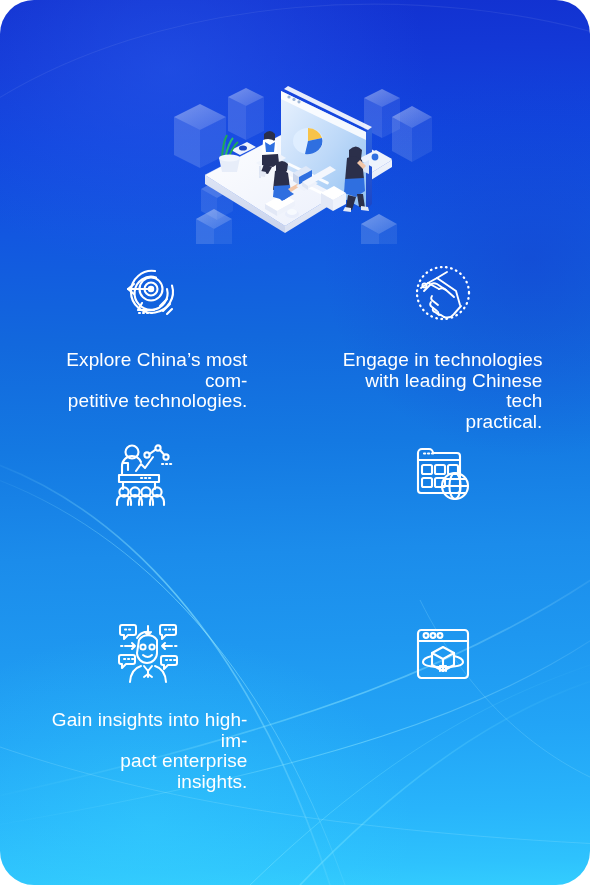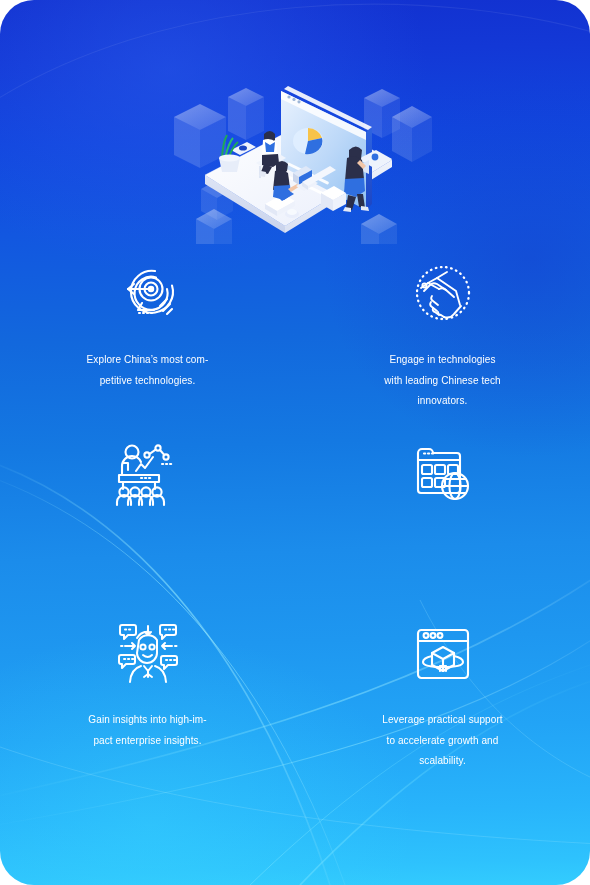--- a/index.html
+++ b/index.html
@@ -90,23 +90,23 @@
   }
   .feature-icon {
     height: 72px;
     display: flex;
     align-items: center;
     justify-content: center;
   }
   .feature-text {
     margin-top: 20px;
     width: 200px;
-    text-align: center;
+    text-align: right;
     color: #ffffff;
-    font-size: 10px;
+    font-size: 19px;
     line-height: 20.5px;
     letter-spacing: .1px;
   }
   .feature-text.wide { width: 196px; }
 </style>
 </head>
 <body>
 
 <div class="card">
 
@@ -356,21 +356,21 @@
           <path d="M23,41 q-2,3 1,5 l5,4"></path>
           <path d="M25,47 q-1,3 2,4 l4,3"></path>
           <path d="M30,51 q0,3 3,3 l3,2"></path>
           <path d="M38,29 l-9,-6 q-4,-2 -7,1 l-6,6"></path>
           <path d="M36,56 q6,2 10,-3 l7,-8"></path>
         </svg>
       </div>
       <div class="feature-text">
         <span>Engage in technologies</span><br>
         <span>with leading Chinese tech</span><br>
-        <span>innovators.</span>
+        <span>practical.</span>
       </div>
     </div>
 
     <div class="feature">
       <div class="feature-icon">
         <svg width="68" height="66" viewBox="0 0 68 66" fill="none" stroke="#ffffff" stroke-width="2.1" stroke-linecap="round" stroke-linejoin="round">
           <circle cx="18" cy="11" r="6.5"></circle>
           <path d="M8,34 v-9 a10,10 0 0 1 10,-10 a10,10 0 0 1 9,6"></path>
           <path d="M9,22 h5 v7"></path>
           <path d="M22,30 l5,-7 4,4 8,-11"></path>
@@ -464,21 +464,16 @@
           <circle cx="28" cy="10.5" r="2.4"></circle>
 
           <path d="M31,22 L42,28 L31,34 L20,28 Z"></path>
           <path d="M20,28 v12 l11,6 11,-6 v-12"></path>
           <path d="M31,34 v12"></path>
           <path d="M28,41 h6 v5 l-3,-2 -3,2 z"></path>
 
           <path d="M20,31 q-9,2 -9,6 q0,5 20,5 q20,0 20,-5 q0,-4 -9,-6"></path>
         </svg>
       </div>
-      <div class="feature-text wide">
-        <span>Leverage practical support</span><br>
-        <span>to accelerate growth and</span><br>
-        <span>scalability.</span>
-      </div>
     </div>
 
   </div>
 </div>
 
 </body></html>

